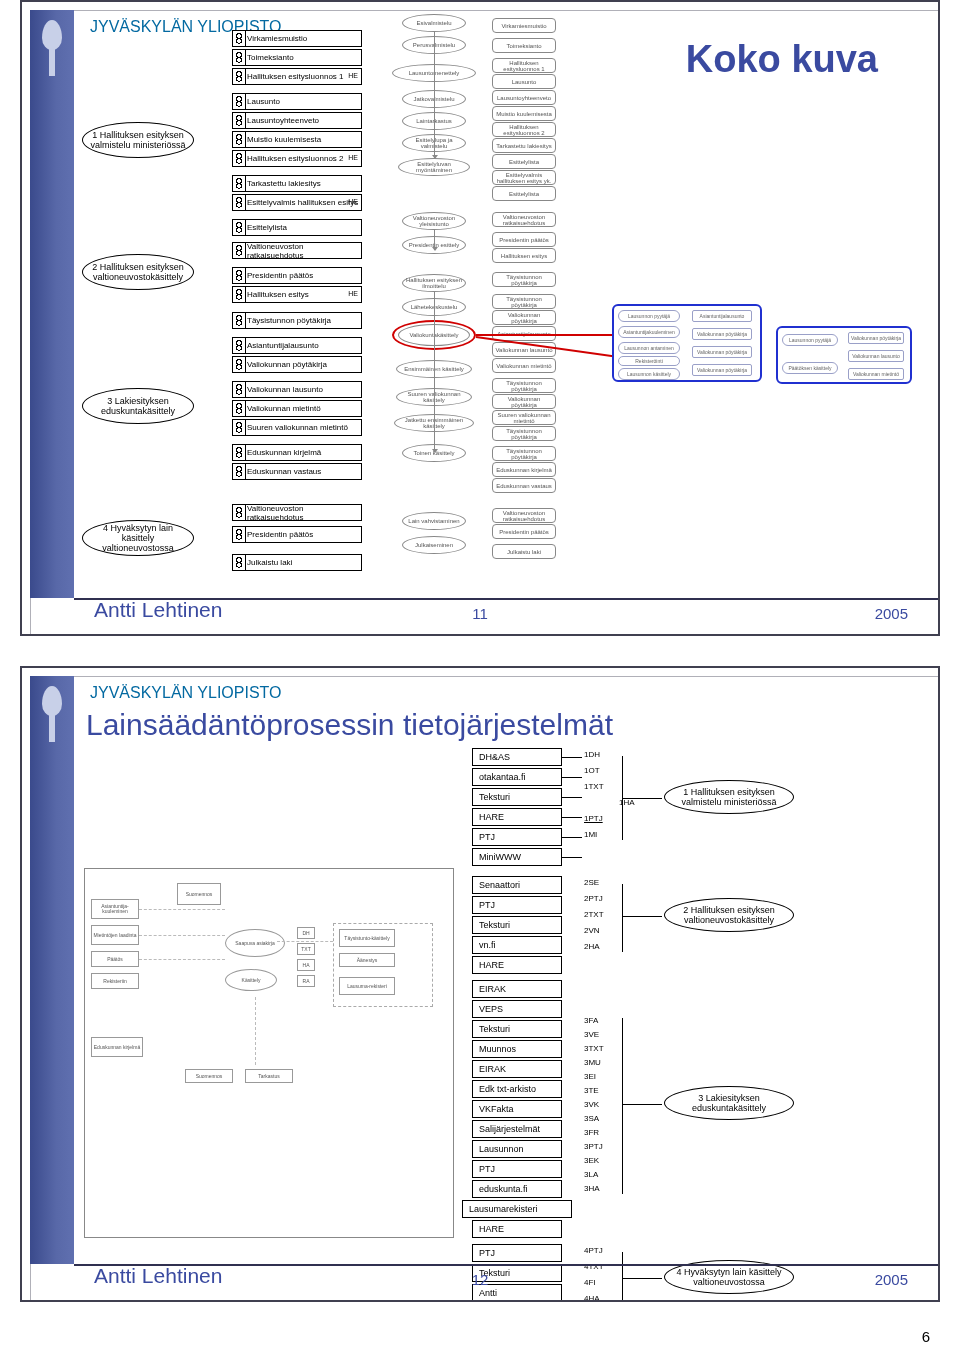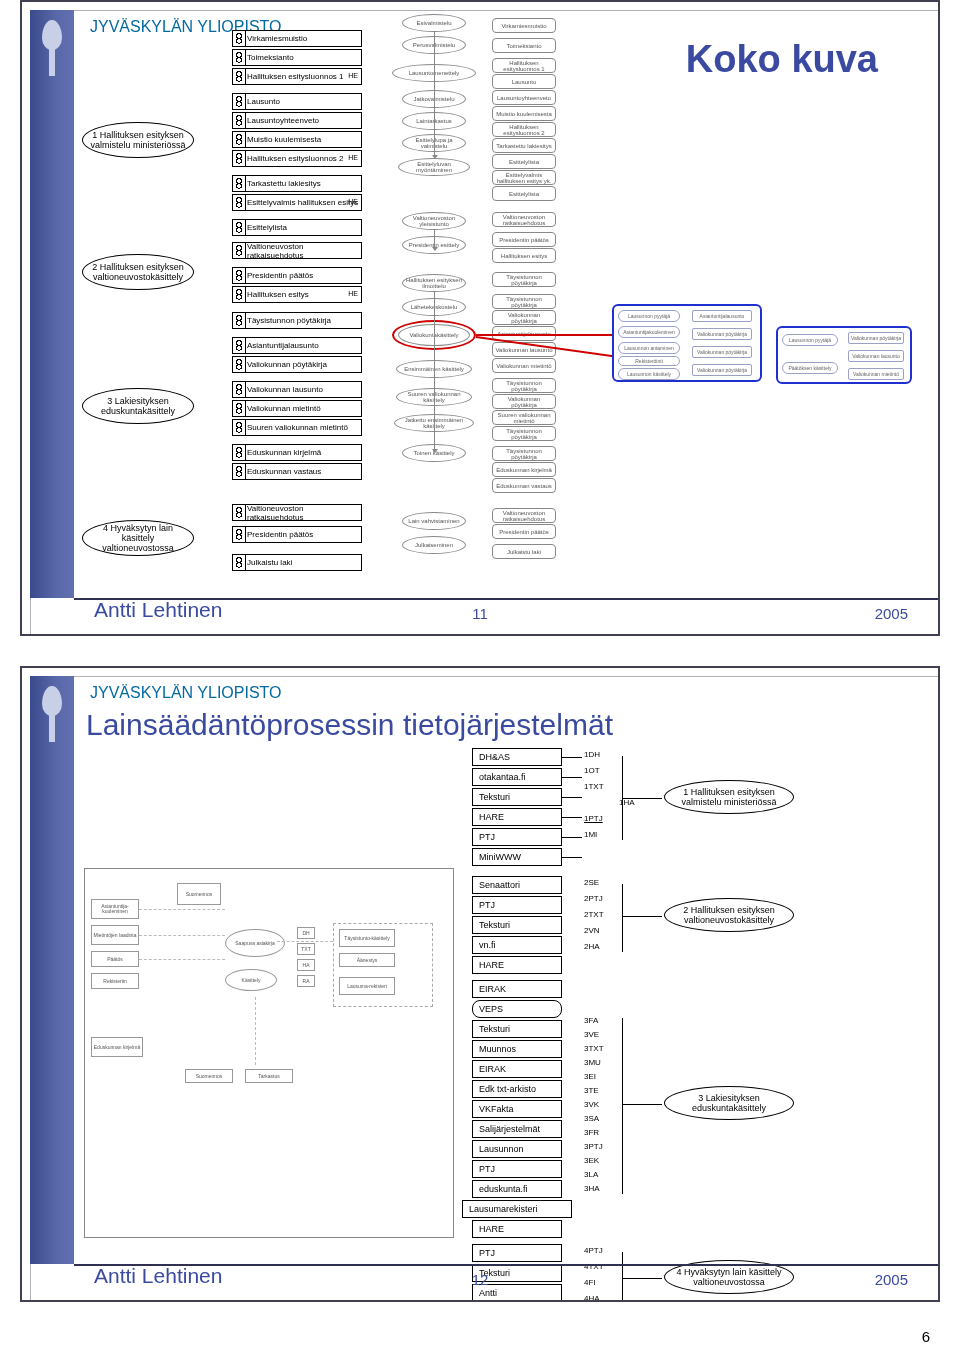--- a/index.html
+++ b/index.html
@@ -529,21 +529,21 @@
       <div class="idlabel" style="left:112px; top:130px;">2SE</div>
       <div class="idlabel" style="left:112px; top:146px;">2PTJ</div>
       <div class="idlabel" style="left:112px; top:162px;">2TXT</div>
       <div class="idlabel" style="left:112px; top:178px;">2VN</div>
       <div class="idlabel" style="left:112px; top:194px;">2HA</div>
       <div class="d2-vline" style="left:150px; top:136px; height:68px;"></div>
       <div class="d2-line" style="left:150px; top:168px; width:40px;"></div>
       <div class="phase2" style="left:192px; top:150px;">2 Hallituksen esityksen valtioneuvostokäsittely</div>
 
       <div class="sysbox" style="left:0px; top:232px; width:90px;">EIRAK</div>
-      <div class="sysbox" style="left:0px; top:252px; width:90px;border-radius:8px;">VEPS</div>
+      <div class="sysbox" style="left:0px; top:252px; width:90px;">VEPS</div>
       <div class="sysbox" style="left:0px; top:272px; width:90px;">Teksturi</div>
       <div class="sysbox" style="left:0px; top:292px; width:90px;">Muunnos</div>
       <div class="sysbox" style="left:0px; top:312px; width:90px;">EIRAK</div>
       <div class="sysbox" style="left:0px; top:332px; width:90px;">Edk txt-arkisto</div>
       <div class="sysbox" style="left:0px; top:352px; width:90px;">VKFakta</div>
       <div class="sysbox" style="left:0px; top:372px; width:90px;">Salijärjestelmät</div>
       <div class="sysbox" style="left:0px; top:392px; width:90px;">Lausunnon</div>
       <div class="sysbox" style="left:0px; top:412px; width:90px;">PTJ</div>
       <div class="sysbox" style="left:0px; top:432px; width:90px;">eduskunta.fi</div>
       <div class="sysbox" style="left:-10px; top:452px; width:110px;">Lausumarekisteri</div>

